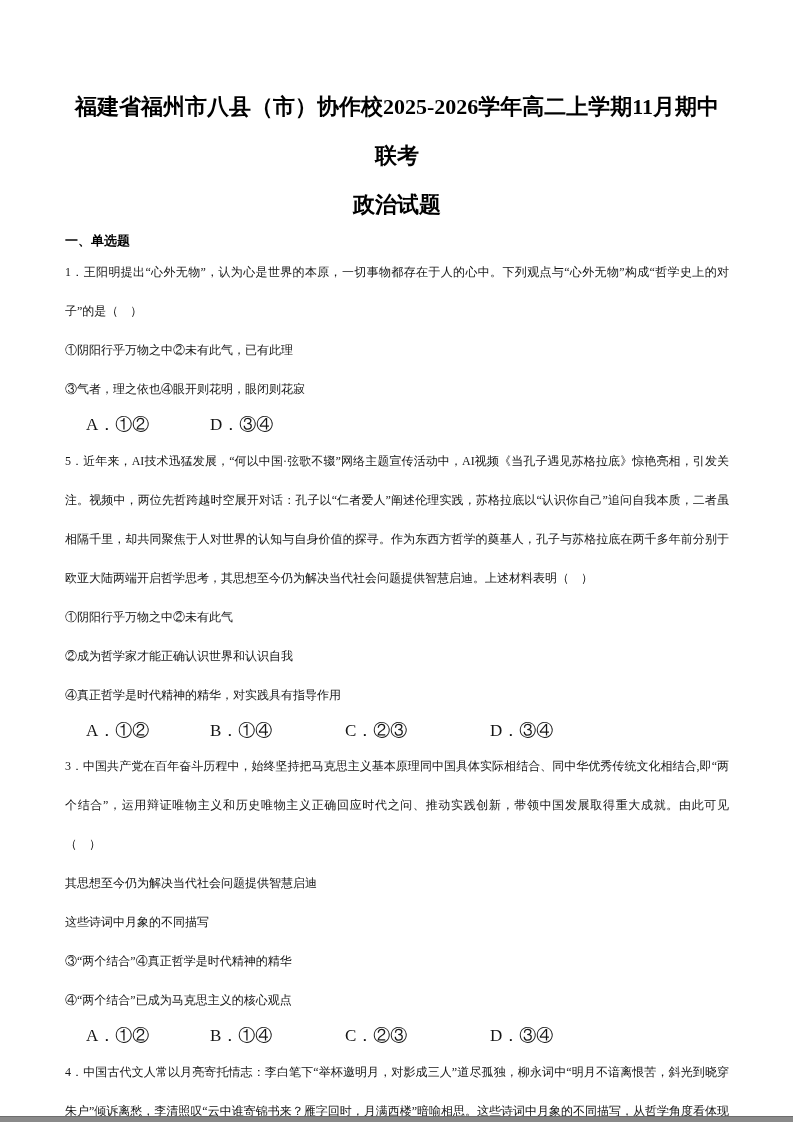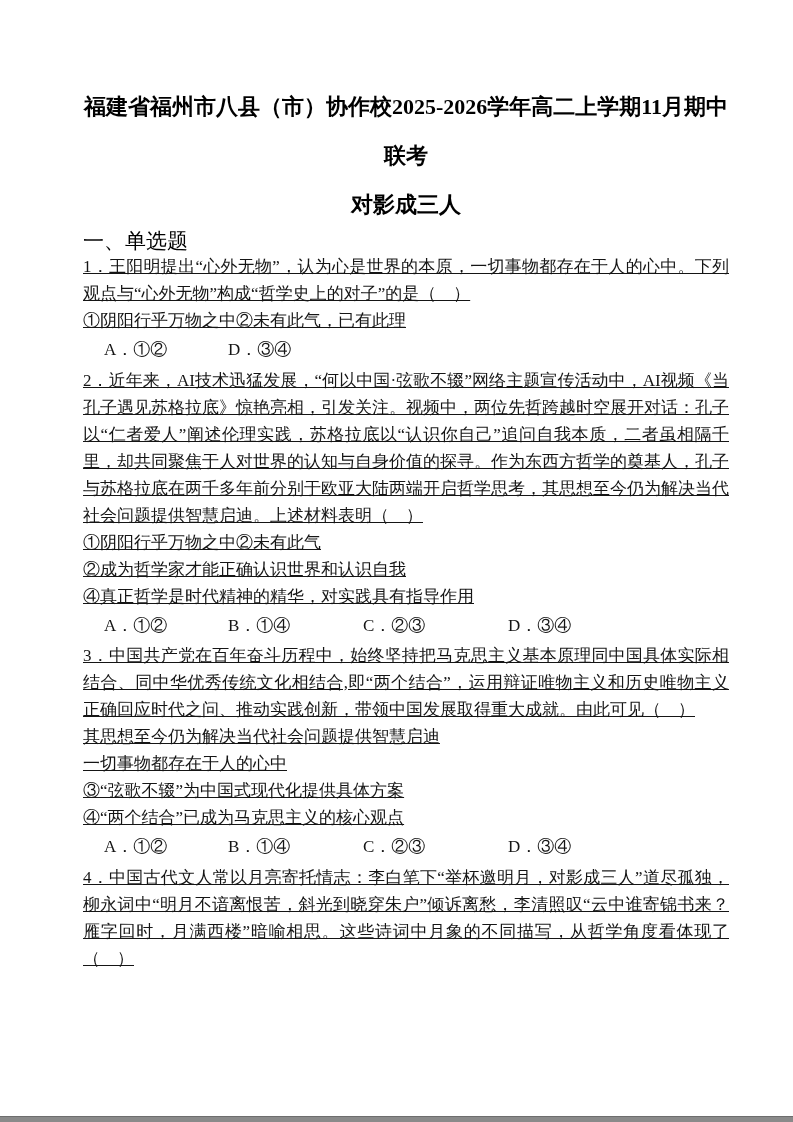--- a/index.html
+++ b/index.html
@@ -12,47 +12,45 @@
     background: #ffffff;
     position: relative;
     overflow: hidden;
     font-family: "Liberation Serif", "DejaVu Serif", serif;
     color: #151515;
   }
   .page {
     position: absolute;
     inset: 0;
     background: #ffffff;
-    padding-left: 18px;
   }
   .content {
     padding: 82px 64px 0 65px;
   }
   .doc-title {
     text-align: center;
     font-size: 22px;
     font-weight: bold;
     line-height: 49px;
     color: #000;
   }
   .section-heading {
-    font-size: 21px;
-    font-weight: normal;
+    font-size: 13px;
+    font-weight: bold;
     line-height: 24px;
     margin: 0;
     color: #000;
   }
   p { margin: 0; }
   .stem, .item {
-    font-size: 17px;
-    line-height: 27px;
+    font-size: 12px;
+    line-height: 39px;
     text-align: justify;
     text-justify: inter-ideograph;
     word-break: break-all;
-    text-decoration: underline;
   }
   .options {
     display: flex;
     font-size: 17px;
     line-height: 32.5px;
     padding-left: 21px;
   }
   .options .opt { display: inline-block; }
   .options .opt:nth-child(1) { width: 124px; }
   .options .opt:nth-child(2) { width: 135px; }
@@ -68,52 +66,53 @@
   }
 </style>
 </head>
 <body>
 
 <div class="page">
   <div class="content">
 
     <div class="doc-title">
       <div>福建省福州市八县（市）协作校2025-2026学年高二上学期11月期中联考</div>
-      <div>对影成三人</div>
+      <div>政治试题</div>
     </div>
 
     <p class="section-heading">一、单选题</p>
 
     <section class="question">
       <p class="stem">1．王阳明提出“心外无物”，认为心是世界的本原，一切事物都存在于人的心中。下列观点与“心外无物”构成“哲学史上的对子”的是（　）</p>
       <p class="item">①阴阳行乎万物之中②未有此气，已有此理</p>
+      <p class="item">③气者，理之依也④眼开则花明，眼闭则花寂</p>
       <div class="options">
         <span class="opt">A．①②</span>
         <span class="opt">D．③④</span>
       </div>
     </section>
 
     <section class="question">
-      <p class="stem">2．近年来，AI技术迅猛发展，“何以中国·弦歌不辍”网络主题宣传活动中，AI视频《当孔子遇见苏格拉底》惊艳亮相，引发关注。视频中，两位先哲跨越时空展开对话：孔子以“仁者爱人”阐述伦理实践，苏格拉底以“认识你自己”追问自我本质，二者虽相隔千里，却共同聚焦于人对世界的认知与自身价值的探寻。作为东西方哲学的奠基人，孔子与苏格拉底在两千多年前分别于欧亚大陆两端开启哲学思考，其思想至今仍为解决当代社会问题提供智慧启迪。上述材料表明（　）</p>
+      <p class="stem">5．近年来，AI技术迅猛发展，“何以中国·弦歌不辍”网络主题宣传活动中，AI视频《当孔子遇见苏格拉底》惊艳亮相，引发关注。视频中，两位先哲跨越时空展开对话：孔子以“仁者爱人”阐述伦理实践，苏格拉底以“认识你自己”追问自我本质，二者虽相隔千里，却共同聚焦于人对世界的认知与自身价值的探寻。作为东西方哲学的奠基人，孔子与苏格拉底在两千多年前分别于欧亚大陆两端开启哲学思考，其思想至今仍为解决当代社会问题提供智慧启迪。上述材料表明（　）</p>
       <p class="item">①阴阳行乎万物之中②未有此气</p>
       <p class="item">②成为哲学家才能正确认识世界和认识自我</p>
       <p class="item">④真正哲学是时代精神的精华，对实践具有指导作用</p>
       <div class="options">
         <span class="opt">A．①②</span>
         <span class="opt">B．①④</span>
         <span class="opt">C．②③</span>
         <span class="opt">D．③④</span>
       </div>
     </section>
 
     <section class="question">
       <p class="stem">3．中国共产党在百年奋斗历程中，始终坚持把马克思主义基本原理同中国具体实际相结合、同中华优秀传统文化相结合,即“两个结合”，运用辩证唯物主义和历史唯物主义正确回应时代之问、推动实践创新，带领中国发展取得重大成就。由此可见（　）</p>
       <p class="item">其思想至今仍为解决当代社会问题提供智慧启迪</p>
-      <p class="item">一切事物都存在于人的心中</p>
-      <p class="item">③“弦歌不辍”为中国式现代化提供具体方案</p>
+      <p class="item">这些诗词中月象的不同描写</p>
+      <p class="item">③“两个结合”④真正哲学是时代精神的精华</p>
       <p class="item">④“两个结合”已成为马克思主义的核心观点</p>
       <div class="options">
         <span class="opt">A．①②</span>
         <span class="opt">B．①④</span>
         <span class="opt">C．②③</span>
         <span class="opt">D．③④</span>
       </div>
     </section>
 
     <section class="question">

